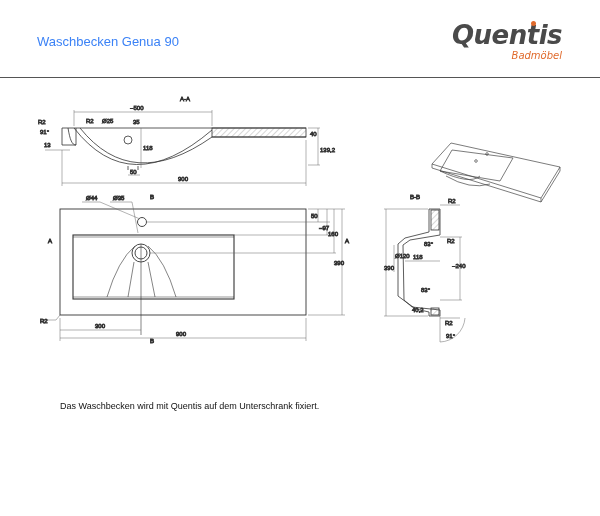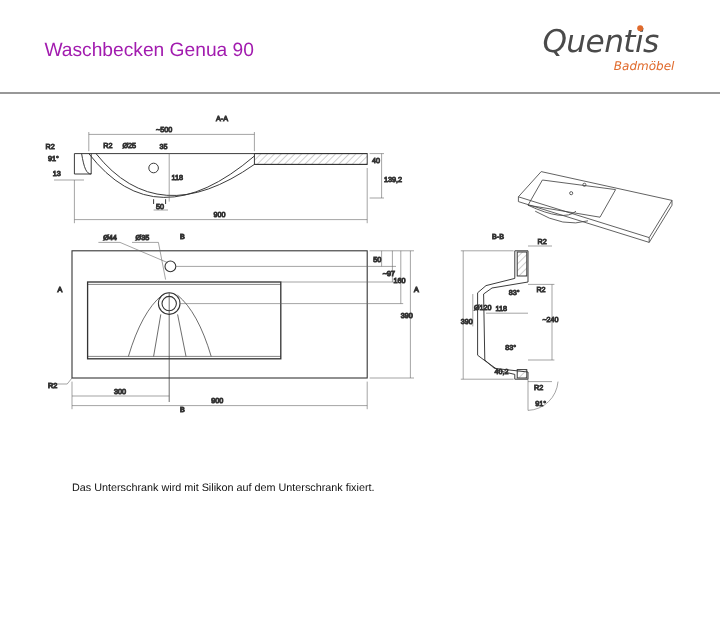--- a/index.html
+++ b/index.html
@@ -1,19 +1,19 @@
 <!DOCTYPE html>
 <html><head>
 <meta charset="utf-8">
 <style>
   html, body { margin:0; padding:0; background:#ffffff; }
   body { width:600px; height:516px; position:relative; overflow:hidden; font-family:"Liberation Sans", sans-serif; }
-  .title { position:absolute; left:37px; top:34px; font-size:16px; color:#a21caf; }
+  .title { position:absolute; left:37px; top:34px; font-size:13px; color:#3b82f6; }
   .logo { position:absolute; left:452px; top:20px; width:110px; height:40px; }
-  .logo-main { position:absolute; left:0; top:0; font-family:"DejaVu Sans", sans-serif; font-style:italic; font-weight:normal; font-size:26px; color:#4a4a4a; letter-spacing:-0.5px; }
+  .logo-main { position:absolute; left:0; top:0; font-family:"DejaVu Sans", sans-serif; font-style:italic; font-weight:bold; font-size:26px; color:#4a4a4a; letter-spacing:-0.5px; }
   .logo-sub { position:absolute; right:0px; top:30px; font-family:"DejaVu Sans", sans-serif; font-size:10px; color:#e06a2c; font-style:italic; }
   .logo-dot { position:absolute; left:79px; top:1px; width:5px; height:5px; border-radius:50%; background:#e06a2c; }
   .rule { position:absolute; left:0; top:77px; width:600px; height:1px; background:#555; }
   .note { position:absolute; left:60px; top:401px; font-size:9px; color:#111; }
   svg { position:absolute; left:0; top:0; }
   svg text { font-family:"Liberation Sans", sans-serif; font-size:6px; fill:#333; }
 </style>
 </head>
 <body>
 
@@ -167,13 +167,13 @@
     <text x="395" y="258" font-size="5">Ø120</text>
     <text x="413" y="259">118</text>
     <text x="452" y="268">~240</text>
     <text x="424" y="246" font-size="5">83°</text>
     <text x="421" y="292" font-size="5">83°</text>
     <text x="446" y="338">91°</text>
     <text x="412" y="312" font-size="5">40,2</text>
   </g>
 </svg>
 
-<div class="note">Das Unterschrank wird mit Silikon auf dem Unterschrank fixiert.</div>
+<div class="note">Das Waschbecken wird mit Quentis auf dem Unterschrank fixiert.</div>
 
 </body></html>

